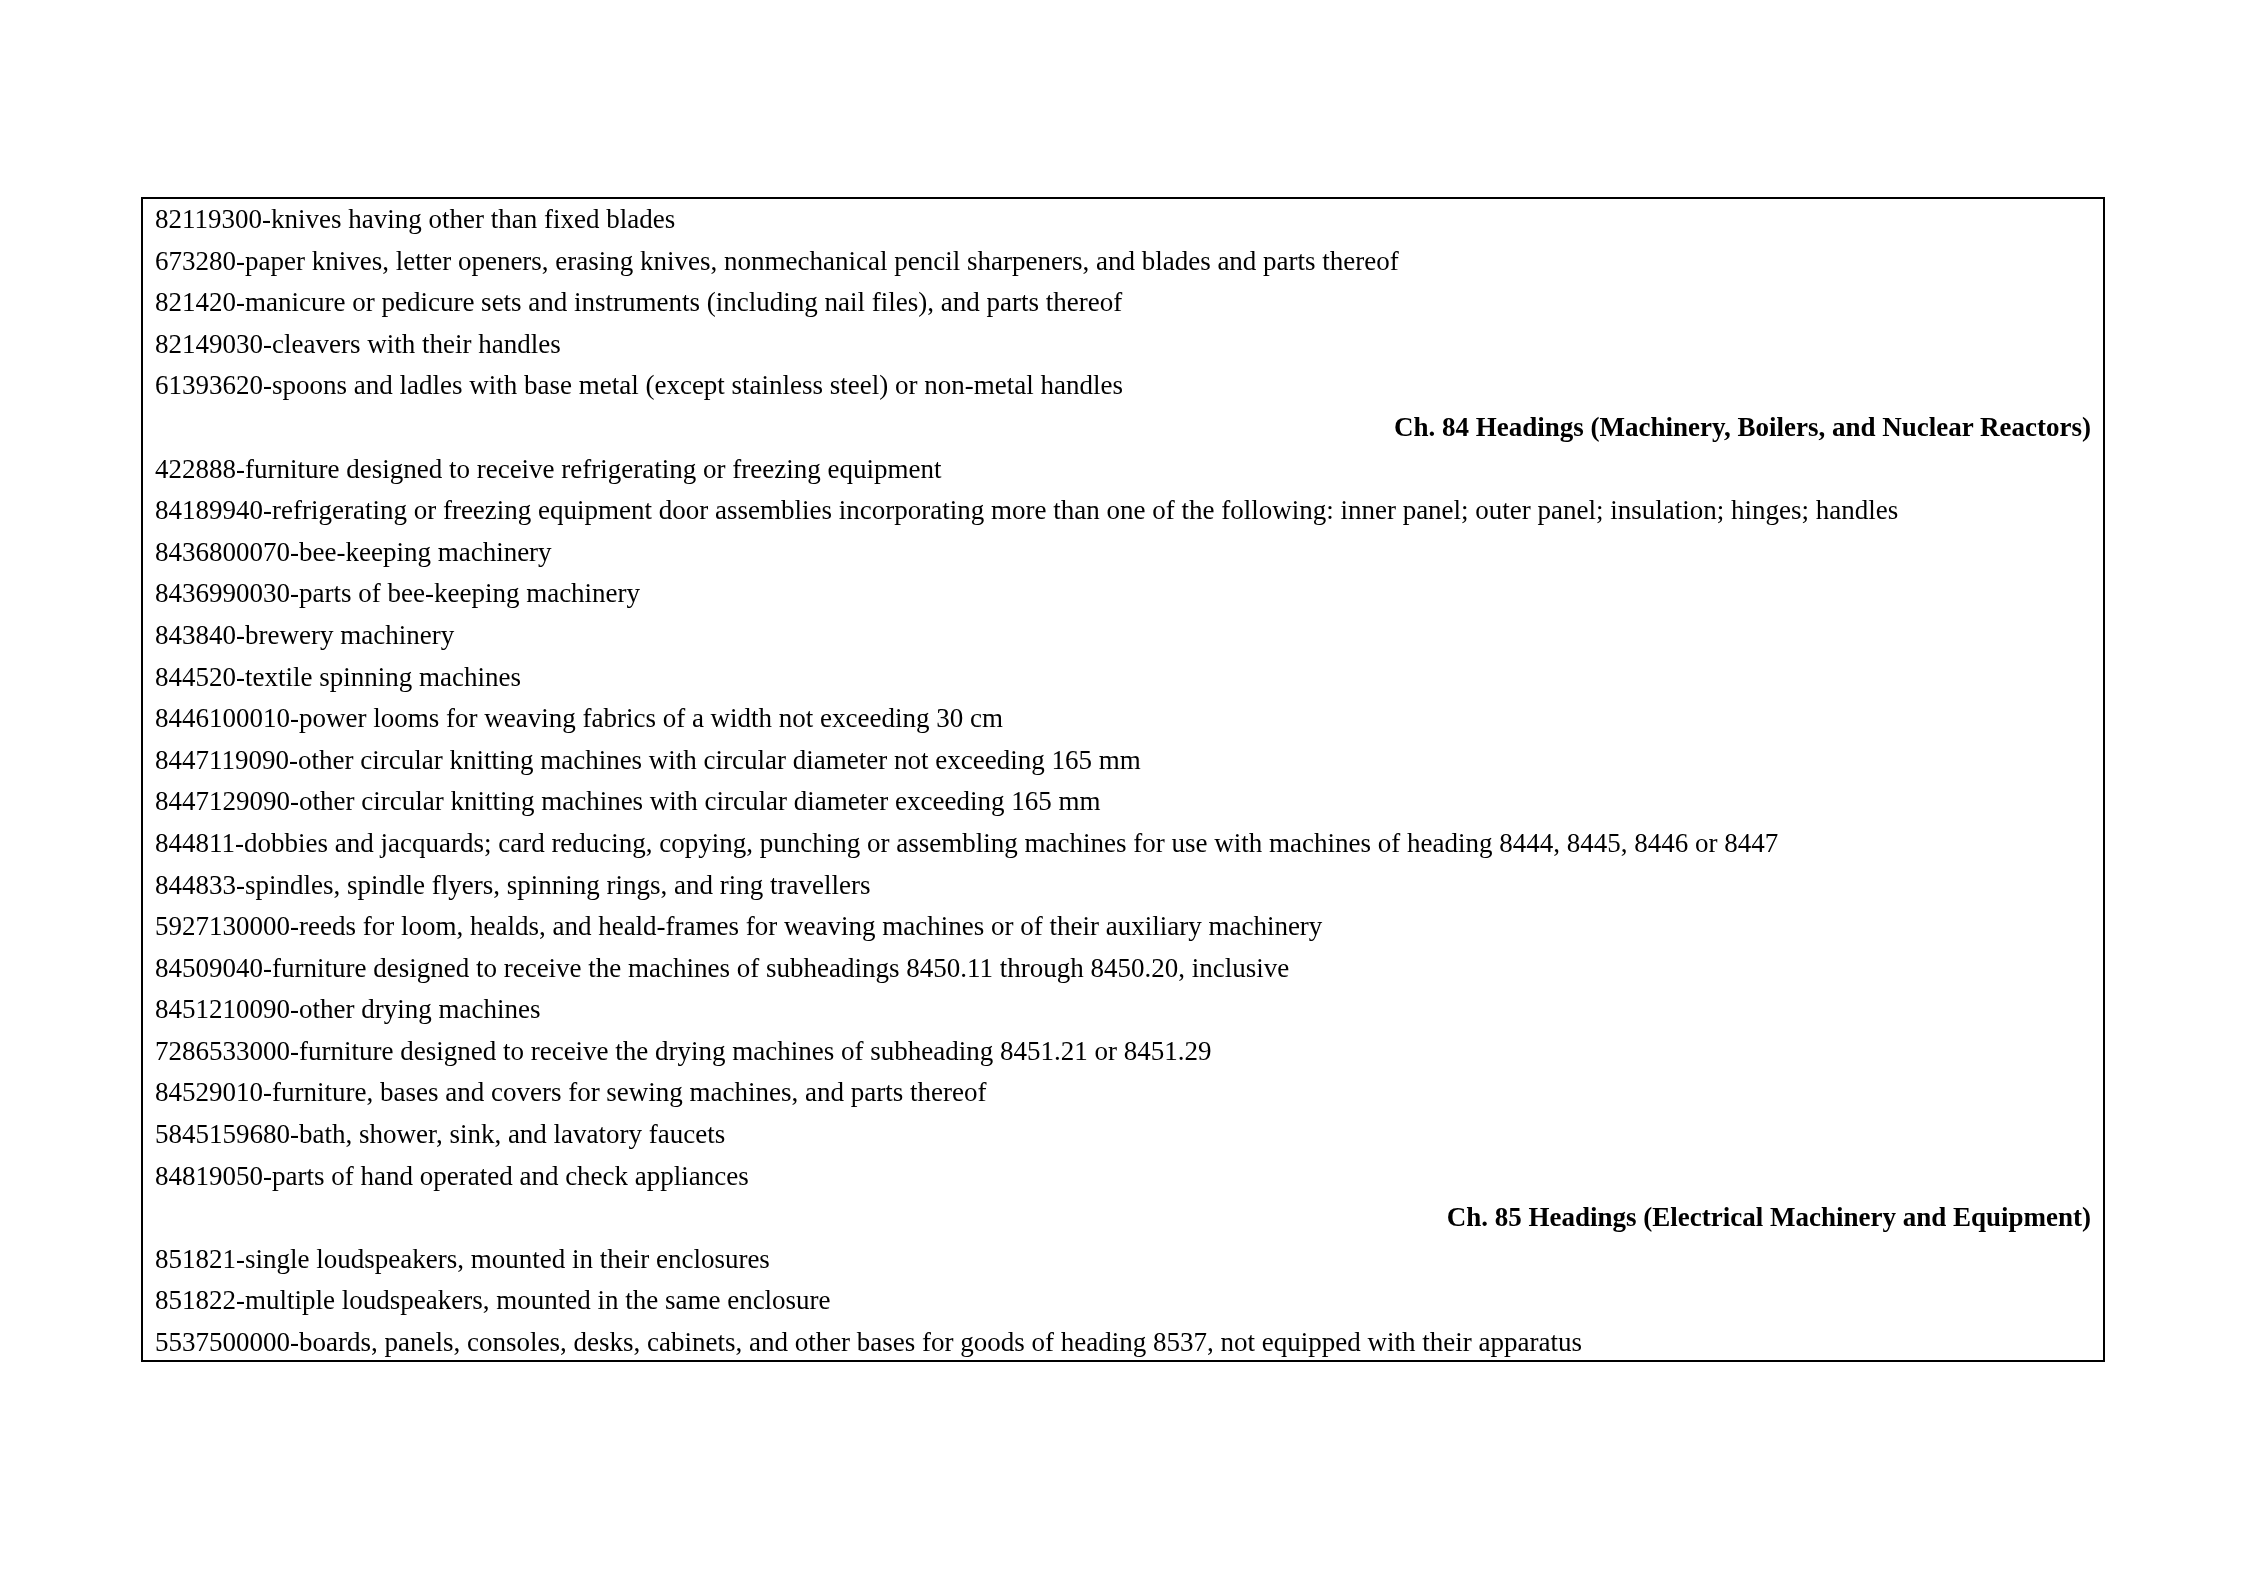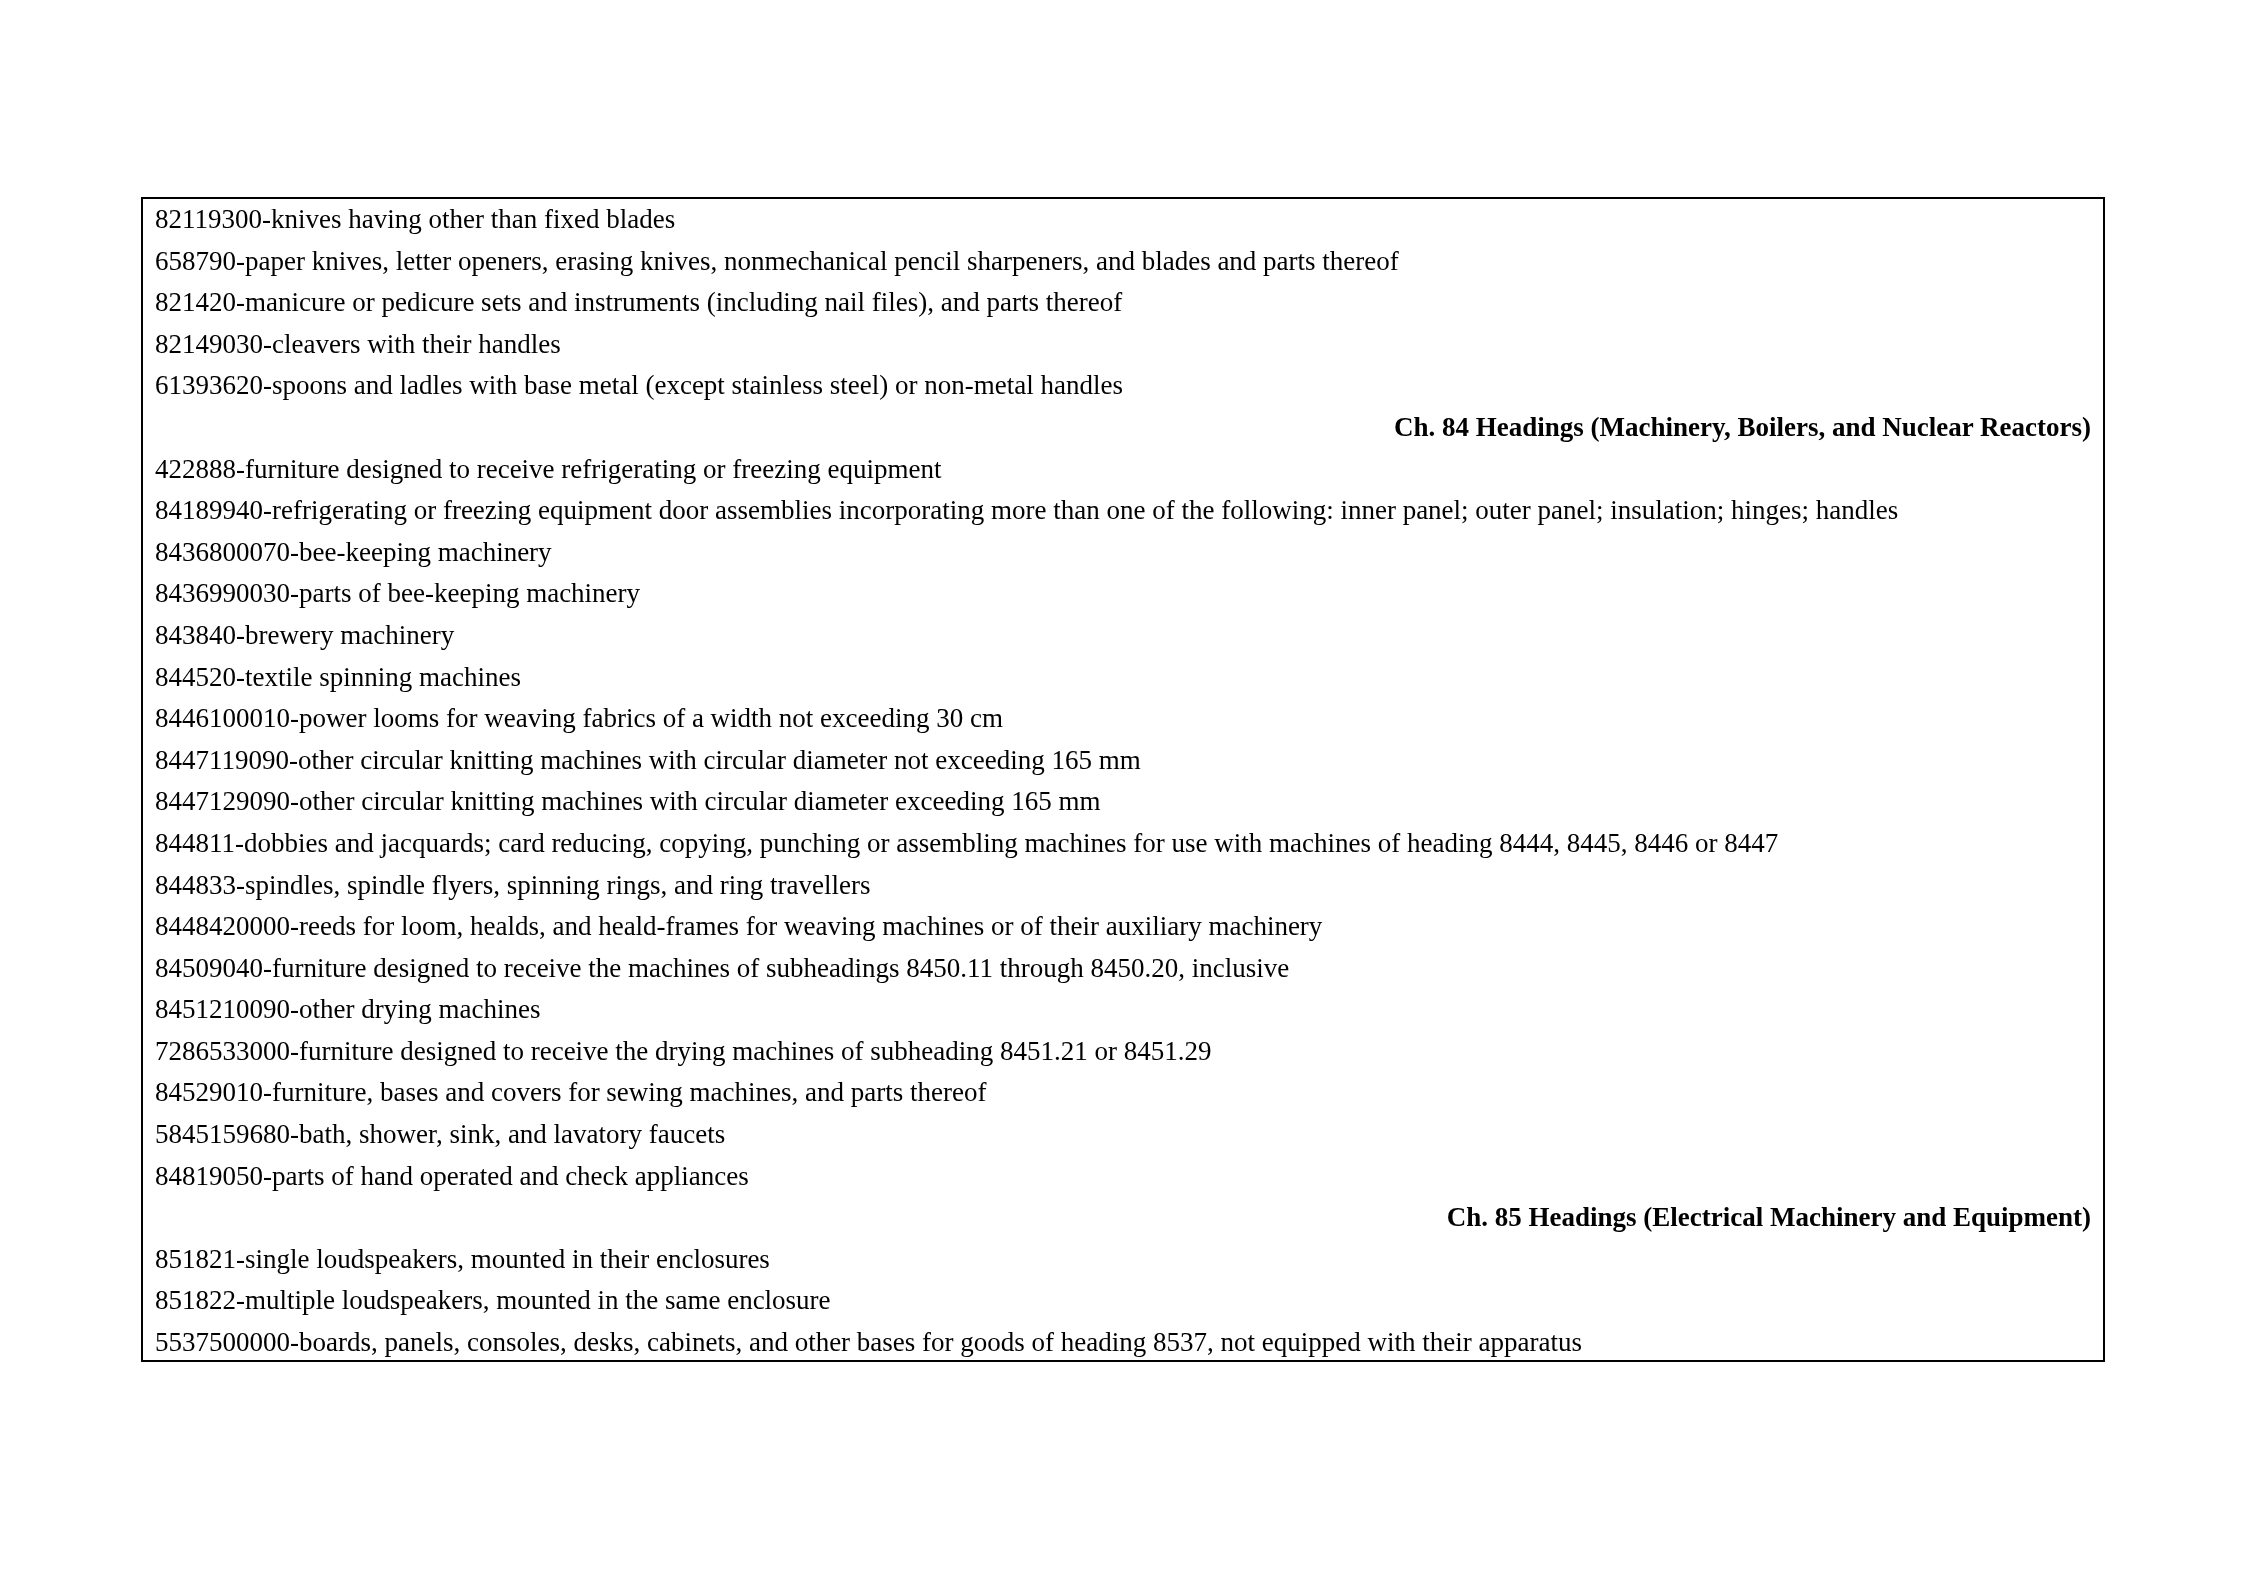--- a/index.html
+++ b/index.html
@@ -35,37 +35,37 @@
     font-weight: bold;
     text-align: right;
   }
 </style>
 </head>
 <body>
 
 <div class="doc-box">
   <div>
       <div class="line">82119300-knives having other than fixed blades</div>
-      <div class="line">658790-paper knives, letter openers, erasing knives, nonmechanical pencil sharpeners, and blades and parts thereof</div>
+      <div class="line">673280-paper knives, letter openers, erasing knives, nonmechanical pencil sharpeners, and blades and parts thereof</div>
       <div class="line">821420-manicure or pedicure sets and instruments (including nail files), and parts thereof</div>
       <div class="line">82149030-cleavers with their handles</div>
       <div class="line">61393620-spoons and ladles with base metal (except stainless steel) or non-metal handles</div>
       <div class="line bold">Ch. 84 Headings (Machinery, Boilers, and Nuclear Reactors)</div>
       <div class="line">422888-furniture designed to receive refrigerating or freezing equipment</div>
       <div class="line">84189940-refrigerating or freezing equipment door assemblies incorporating more than one of the following: inner panel; outer panel; insulation; hinges; handles</div>
       <div class="line">8436800070-bee-keeping machinery</div>
       <div class="line">8436990030-parts of bee-keeping machinery</div>
       <div class="line">843840-brewery machinery</div>
       <div class="line">844520-textile spinning machines</div>
       <div class="line">8446100010-power looms for weaving fabrics of a width not exceeding 30 cm</div>
       <div class="line">8447119090-other circular knitting machines with circular diameter not exceeding 165 mm</div>
       <div class="line">8447129090-other circular knitting machines with circular diameter exceeding 165 mm</div>
       <div class="line">844811-dobbies and jacquards; card reducing, copying, punching or assembling machines for use with machines of heading 8444, 8445, 8446 or 8447</div>
       <div class="line">844833-spindles, spindle flyers, spinning rings, and ring travellers</div>
-      <div class="line">8448420000-reeds for loom, healds, and heald-frames for weaving machines or of their auxiliary machinery</div>
+      <div class="line">5927130000-reeds for loom, healds, and heald-frames for weaving machines or of their auxiliary machinery</div>
       <div class="line">84509040-furniture designed to receive the machines of subheadings 8450.11 through 8450.20, inclusive</div>
       <div class="line">8451210090-other drying machines</div>
       <div class="line">7286533000-furniture designed to receive the drying machines of subheading 8451.21 or 8451.29</div>
       <div class="line">84529010-furniture, bases and covers for sewing machines, and parts thereof</div>
       <div class="line">5845159680-bath, shower, sink, and lavatory faucets</div>
       <div class="line">84819050-parts of hand operated and check appliances</div>
       <div class="line bold">Ch. 85 Headings (Electrical Machinery and Equipment)</div>
       <div class="line">851821-single loudspeakers, mounted in their enclosures</div>
       <div class="line">851822-multiple loudspeakers, mounted in the same enclosure</div>
       <div class="line">5537500000-boards, panels, consoles, desks, cabinets, and other bases for goods of heading 8537, not equipped with their apparatus</div>

